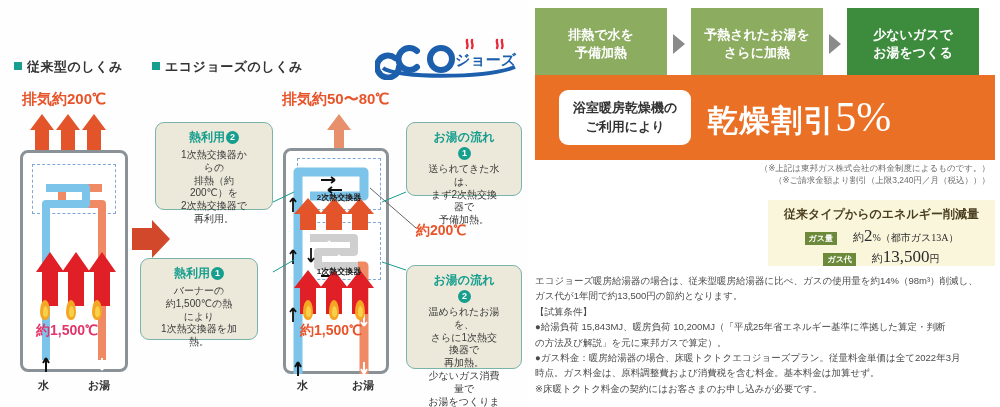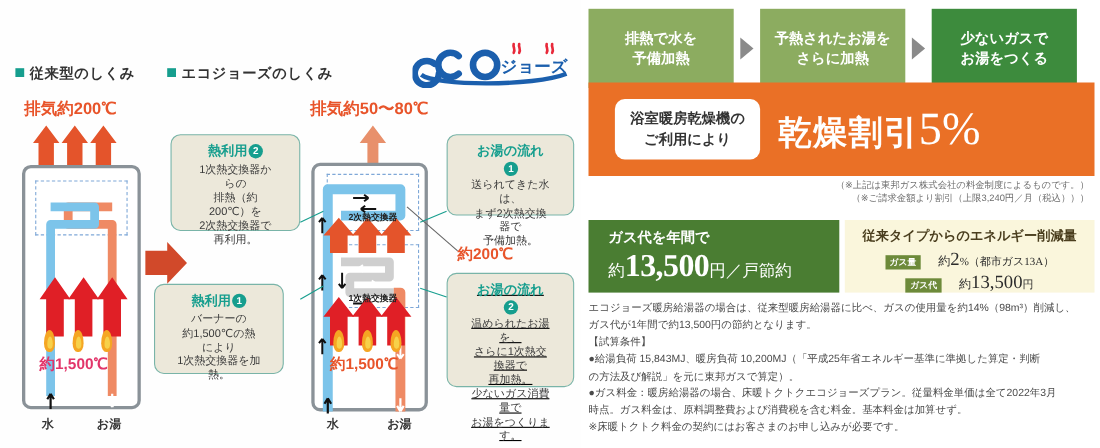--- a/index.html
+++ b/index.html
@@ -239,21 +239,21 @@
 
     <svg style="position:absolute; left:330px; top:180px;" width="90" height="60">
       <path d="M86,48 L40,8" stroke="#666" stroke-width="1" fill="none"></path>
     </svg>
 
     <div class="callout" style="left:406px; top:122px; width:116px; height:74px;">
       <div class="ttl"><span>お湯の流れ</span><span class="num">1</span></div>
       <div class="bdy">送られてきた水は、<br>まず2次熱交換器で<br>予備加熱。</div>
     </div>
 
-    <div class="callout" style="left:406px; top:248px; width:116px; height:104px;text-decoration:underline;">
+    <div class="callout" style="left:406px; top:265px; width:116px; height:104px;">
       <div class="ttl"><span>お湯の流れ</span><span class="num">2</span></div>
       <div class="bdy">温められたお湯を、<br>さらに1次熱交換器で<br>再加熱。<br>少ないガス消費量で<br>お湯をつくります。</div>
     </div>
 
     <svg style="position:absolute; left:270px; top:150px;" width="140" height="220">
       <path d="M3,52 L24,42" stroke="#169e8e" stroke-width="1" fill="none"></path>
       <path d="M136,42 L112,52" stroke="#169e8e" stroke-width="1" fill="none"></path>
       <path d="M3,122 L24,110" stroke="#169e8e" stroke-width="1" fill="none"></path>
       <path d="M136,120 L112,112" stroke="#169e8e" stroke-width="1" fill="none"></path>
     </svg>
@@ -295,26 +295,20 @@
       <div class="disc-text">
         <span class="kan">乾燥割引</span><span class="pct">5%</span>
       </div>
     </div>
 
     <div class="fineprint">
       <div>（※上記は東邦ガス株式会社の料金制度によるものです。）</div>
       <div>（※ご請求金額より割引（上限3,240円／月（税込）））</div>
     </div>
 
-    <div class="green-box">
-      <div class="l1">ガス代を年間で</div>
-      <div class="l2">
-        <span class="sm">約</span><span class="num">13,500</span><span class="sm">円／戸節約</span>
-      </div>
-    </div>
 
     <div class="cream-box">
       <div class="hdr">従来タイプからのエネルギー削減量</div>
       <div class="row">
         <span class="tag">ガス量</span>
         <span class="val"><span>約</span><b>2</b><span class="u">%（都市ガス13A）</span></span>
       </div>
       <div class="row">
         <span class="tag">ガス代</span>
         <span class="val"><span>約</span><b>13,500</b><span class="u">円</span></span>

